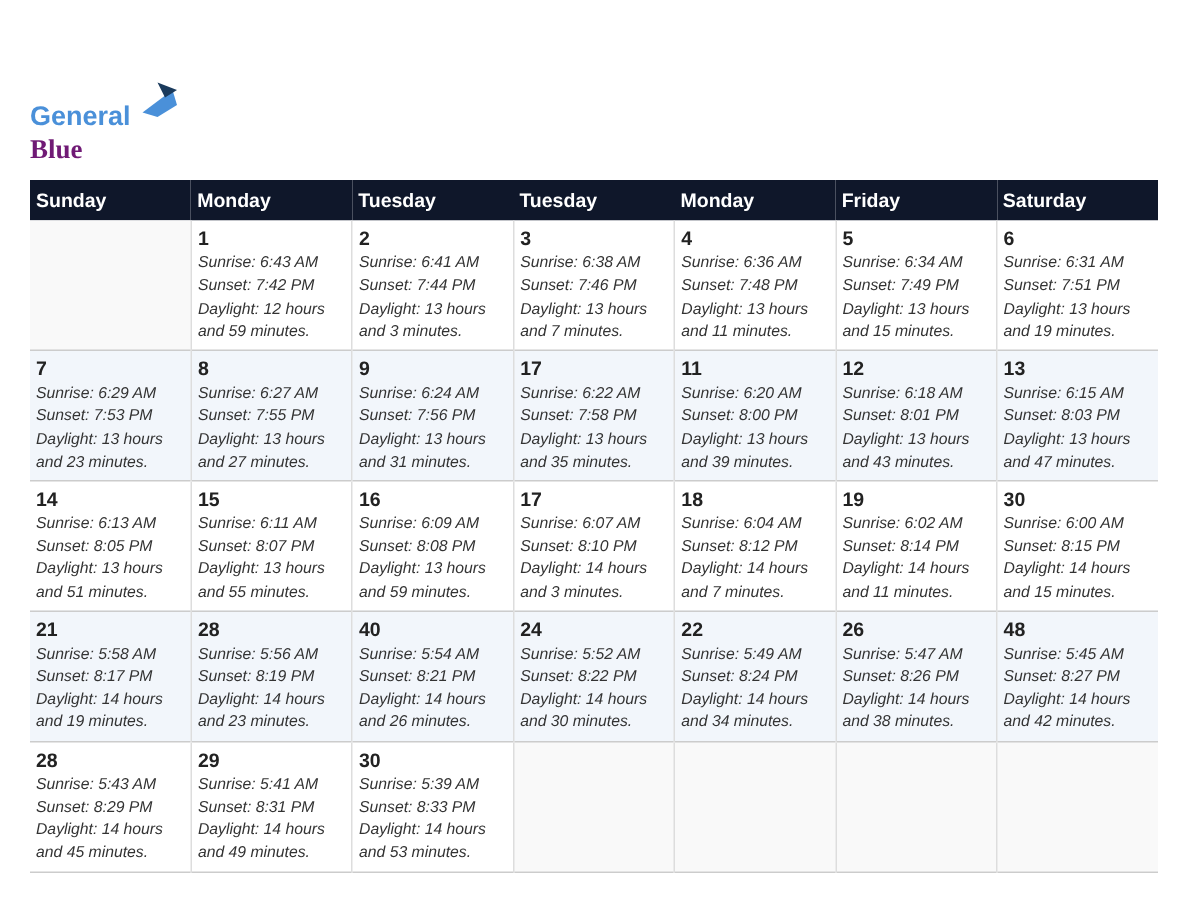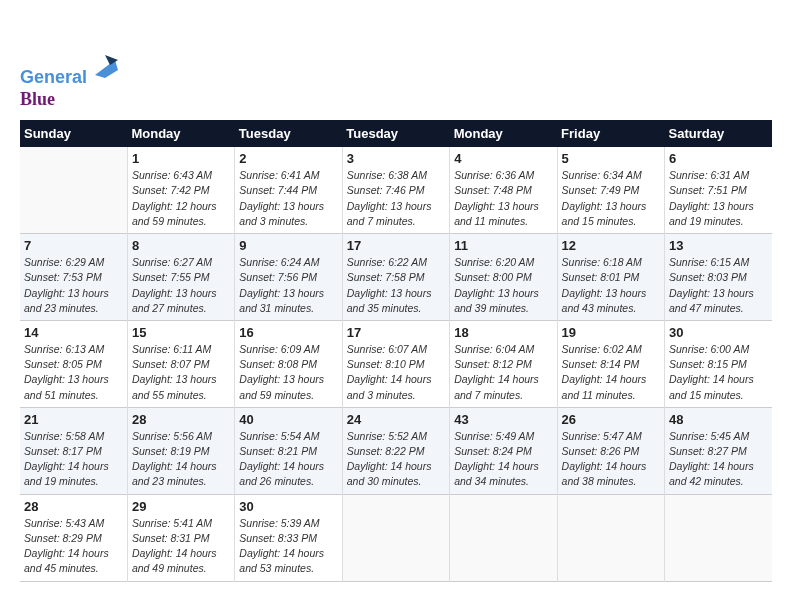--- a/index.html
+++ b/index.html
@@ -228,21 +228,21 @@
         </td>
         <td>
           <span class="day-number">40</span>
           <div class="day-info">Sunrise: 5:54 AM<br>Sunset: 8:21 PM<br>Daylight: 14 hours and 26 minutes.</div>
         </td>
         <td>
           <span class="day-number">24</span>
           <div class="day-info">Sunrise: 5:52 AM<br>Sunset: 8:22 PM<br>Daylight: 14 hours and 30 minutes.</div>
         </td>
         <td>
-          <span class="day-number">43</span>
+          <span class="day-number">22</span>
           <div class="day-info">Sunrise: 5:49 AM<br>Sunset: 8:24 PM<br>Daylight: 14 hours and 34 minutes.</div>
         </td>
         <td>
           <span class="day-number">26</span>
           <div class="day-info">Sunrise: 5:47 AM<br>Sunset: 8:26 PM<br>Daylight: 14 hours and 38 minutes.</div>
         </td>
         <td>
           <span class="day-number">48</span>
           <div class="day-info">Sunrise: 5:45 AM<br>Sunset: 8:27 PM<br>Daylight: 14 hours and 42 minutes.</div>
         </td>

